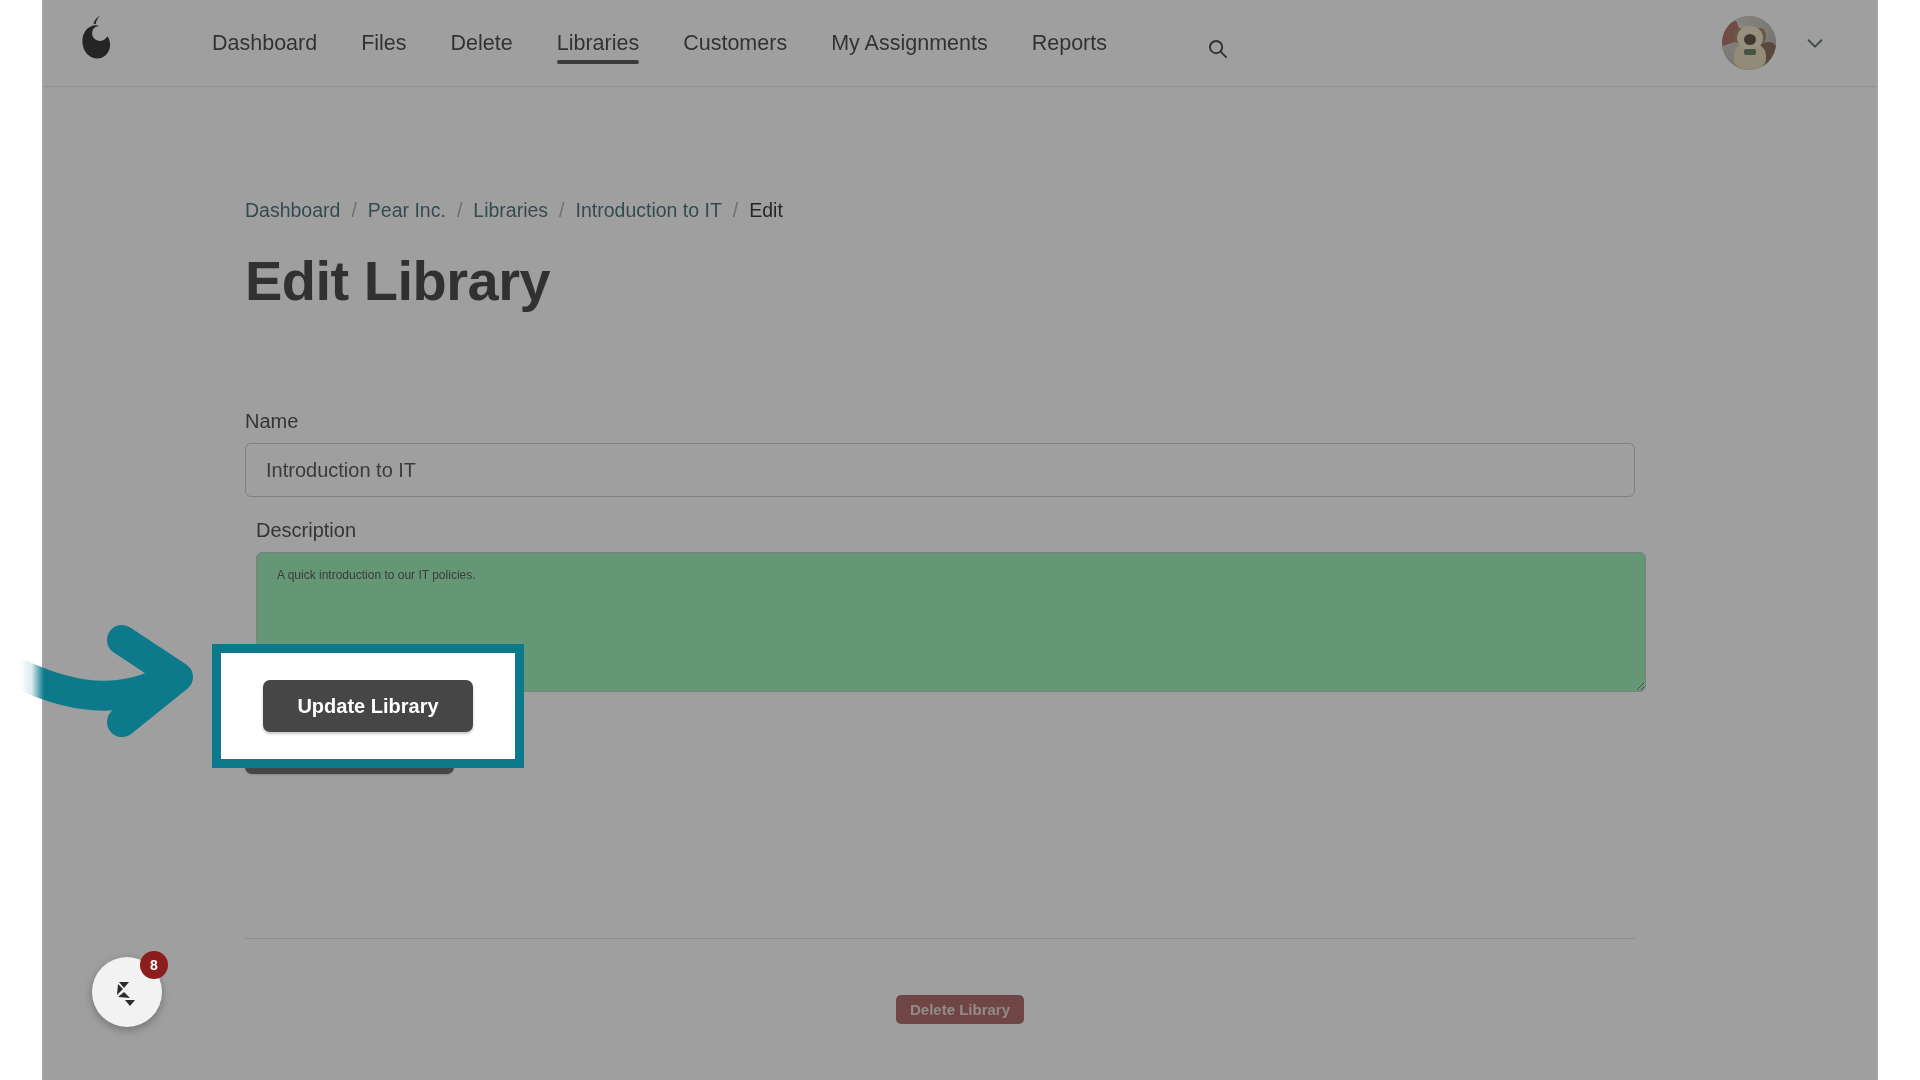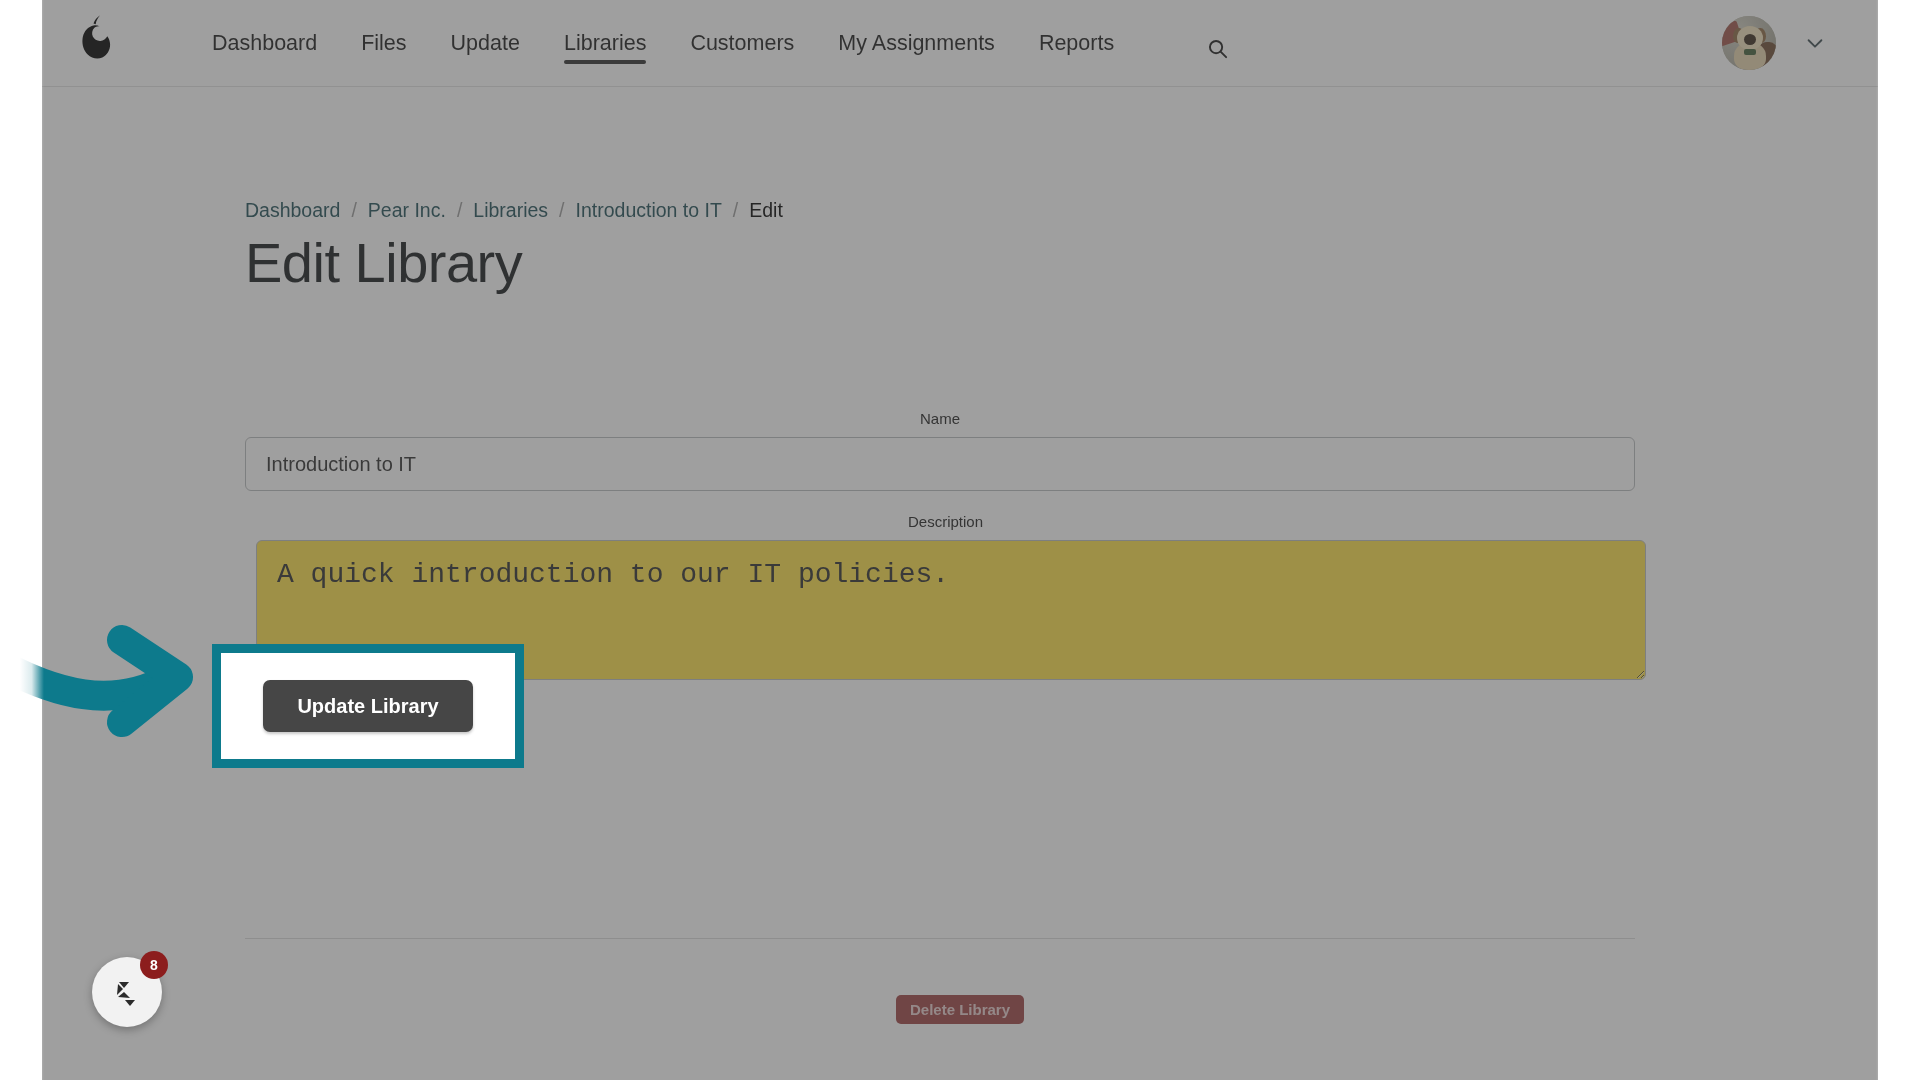--- a/index.html
+++ b/index.html
@@ -175,42 +175,41 @@
     color: #1f4f57;
     text-decoration: none;
     cursor: pointer;
   }
   #breadcrumb .crumb-current { color: #000000; }
   #breadcrumb .crumb-sep { color: #9b9b9b; padding: 0 11px; }
 
   #page-title {
     position: absolute;
     left: 203px;
-    top: 144px;
+    top: 162px;
     font-size: 56px;
-    font-weight: 400;
+    font-weight: 700;
     color: #16191c;
     letter-spacing: -0.5px;
     line-height: 1.15;
   }
 
   
   #form {
     position: absolute;
     left: 203px;
     top: 323px;
     width: 1390px;
   }
 
   .field-label {
-    font-size: 15px;
+    font-size: 20px;
     color: #212121;
     margin-bottom: 10px;
     display: block;
-    text-align: center;
   }
 
   .text-input {
     display: block;
     width: 1390px;
     height: 54px;
     border: 1px solid #b9bcbe;
     border-radius: 6px;
     background: #ffffff;
     font-family: "Liberation Sans", sans-serif;
@@ -219,23 +218,23 @@
     padding: 0 20px;
     outline: none;
   }
 
   .text-area {
     display: block;
     width: 1390px;
     height: 140px;
     border: 1px solid #b9bcbe;
     border-radius: 6px;
-    background: #fde047;
-    font-family: Liberation Mono, monospace;
-    font-size: 28px;
+    background: #86efac;
+    font-family: Liberation Sans, sans-serif;
+    font-size: 12px;
     color: #2c2c2c;
     padding: 14px 20px;
     outline: none;
     resize: vertical;
     line-height: 1.4;
   }
 
   .field-block + .field-block { margin-top: 22px; padding-left: 11px; }
 
   #submit-row { margin-top: 30px; }
@@ -381,21 +380,21 @@
       <div id="logo">
         <svg viewBox="0 0 56 58" width="56" height="58" aria-hidden="true">
           <path d="M27.5 9.5c1.2-3.5 3.5-6.2 6.6-8.2-2.6 3-4 5.8-4.4 8.9z" fill="#000"></path>
           <path d="M34 12.5c-2.6-1.2-5.6-1.6-8.3-0.6-5.4 2-8.6 7.3-9.2 13-0.6 5.7 1.3 11.6 5.2 15.6 3.8 3.9 9.8 5.3 14.6 3 4.9-2.3 7.9-7.8 7.8-13.1-0.1-3-1.1-5.9-2.8-8.2-1.4 2.5-3.9 4.4-6.8 4.7-3.2 0.3-6.3-1.5-7.7-4.3-1.3-2.8-0.7-6.3 1.4-8.5 1.5-1.5 3.5-2.3 5.8-1.6z" fill="#000"></path>
         </svg>
       </div>
 
       <div id="nav-links">
         <a class="nav-link">Dashboard</a>
         <a class="nav-link">Files</a>
-        <a class="nav-link">Update</a>
+        <a class="nav-link">Delete</a>
         <a class="nav-link active">Libraries</a>
         <a class="nav-link">Customers</a>
         <a class="nav-link">My Assignments</a>
         <a class="nav-link">Reports</a>
       </div>
 
       <div id="nav-search">
         <svg width="23" height="23" viewBox="0 0 24 24" fill="none" aria-hidden="true">
           <circle cx="10.5" cy="10.5" r="6.4" stroke="#1b1b1b" stroke-width="2"></circle>
           <line x1="15.2" y1="15.2" x2="21" y2="21" stroke="#1b1b1b" stroke-width="2" stroke-linecap="round"></line>

